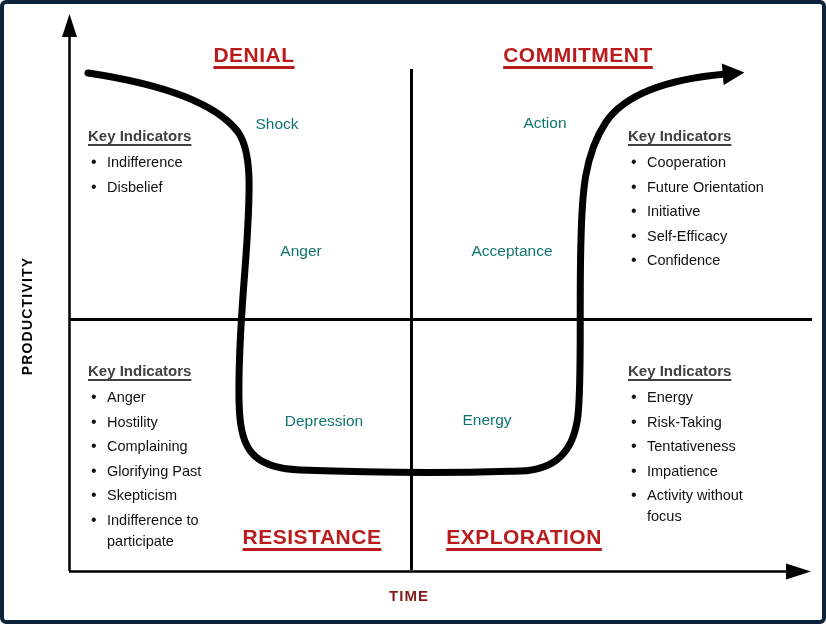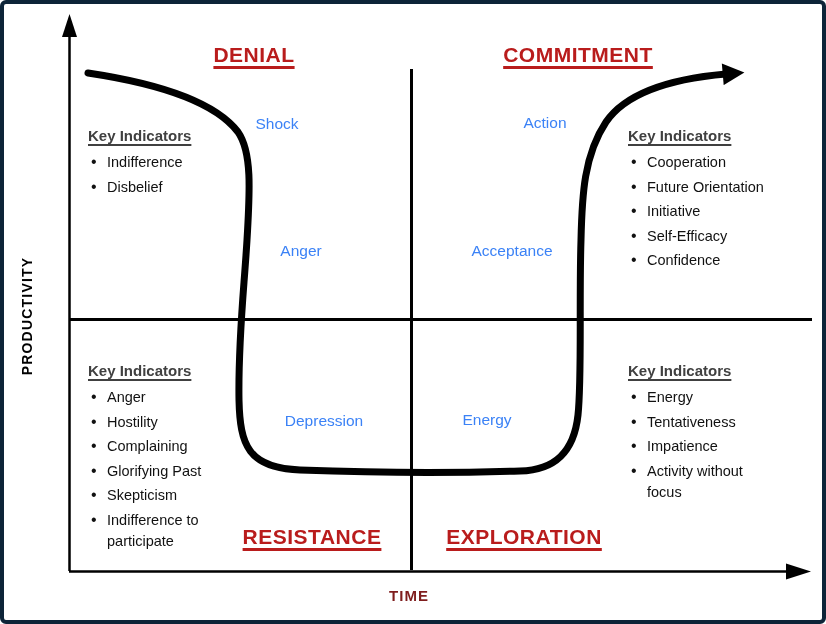--- a/index.html
+++ b/index.html
@@ -10,21 +10,21 @@
   .frame{position:absolute;inset:0;border:4px solid #0d2438;border-radius:6px;pointer-events:none;z-index:30;}
   svg.layer{position:absolute;left:0;top:0;z-index:1;}
 
   .qtitle{
     position:absolute;transform:translate(-50%,-50%);z-index:10;
     font-weight:bold;font-size:21px;letter-spacing:.5px;color:#b91c1c;white-space:nowrap;
     text-decoration:underline;text-decoration-thickness:2.5px;text-underline-offset:4px;
   }
   .stage{
     position:absolute;transform:translate(-50%,-50%);z-index:10;
-    font-size:15.5px;color:#3b82f6;white-space:nowrap;
+    font-size:15.5px;color:#0f766e;white-space:nowrap;
   }
   .kiblock{position:absolute;z-index:10;color:#111;}
   .kiblock .ki-head{
     font-size:15px;font-weight:bold;margin:0;color:#404040;display:inline-block;
     text-decoration:underline;text-decoration-thickness:1.5px;text-underline-offset:3px;
     white-space:nowrap;
   }
   .kiblock ul{list-style:none;margin:7px 0 0 2px;padding:0;font-size:14.5px;}
   .kiblock li{position:relative;padding-left:17px;line-height:21px;margin-bottom:3.5px;}
   .kiblock li::before{content:"\2022";position:absolute;left:1px;top:-1px;font-size:16px;color:#111;}
@@ -121,20 +121,21 @@
         <li>Glorifying Past</li>
         <li>Skepticism</li>
         <li>Indifference to participate</li>
       </ul>
   </div>
 
   <div class="kiblock ki-br">
     <div class="ki-head">Key Indicators</div>
     <ul>
         <li>Energy</li>
+        <li>Risk-Taking</li>
         <li>Tentativeness</li>
         <li>Impatience</li>
         <li>Activity without focus</li>
       </ul>
   </div>
 
   <div class="frame"></div>
 </div>
 
 </body></html>

